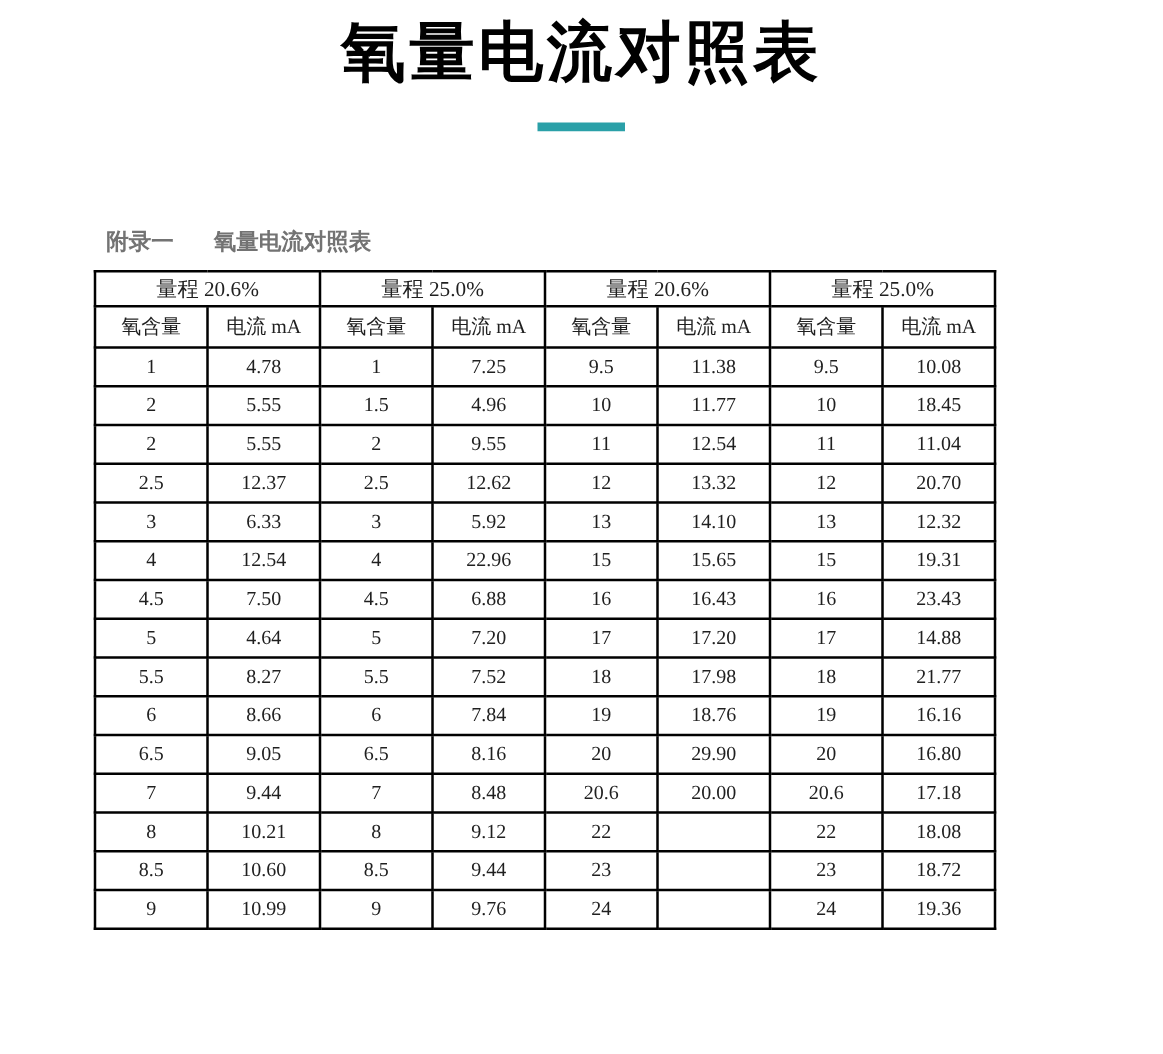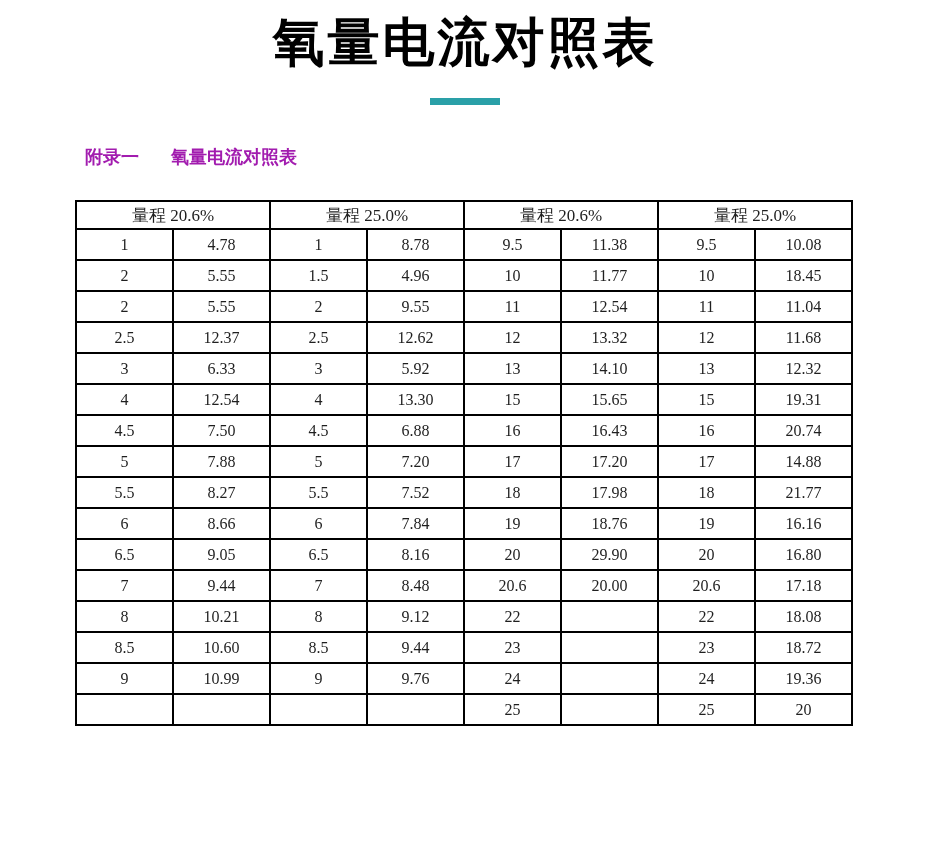--- a/index.html
+++ b/index.html
@@ -23,33 +23,33 @@
     line-height: 1.1;
     font-family: "Liberation Sans", sans-serif;
   }
   .title-divider {
     width: 70px;
     height: 7px;
     margin: 27px auto 0 auto;
     background: #2aa0a8;
   }
   .appendix {
-    margin: 40px 0 0 85px;
+    margin: 76px 0 0 85px;
     font-size: 18px;
     font-weight: bold;
-    color: #a21caf;
+    color: #737373;
     font-family: "Liberation Sans", sans-serif;
   }
   .appendix-gap {
     display: inline-block;
     width: 32px;
   }
   table.data-table {
-    margin: 31px 0 0 75px;
-    width: 778px;
+    margin: 11px 0 0 75px;
+    width: 722px;
     border-collapse: collapse;
     table-layout: fixed;
     font-family: "Liberation Serif", "DejaVu Serif", serif;
     color: #1f1f1f;
     padding-left: 37px;
   }
   table.data-table th,
   table.data-table td {
     border: 2px solid #000000;
     text-align: center;
@@ -84,27 +84,37 @@
 </div>
 
 <table class="data-table">
   <thead>
     <tr class="range-row">
       <th colspan="2">量程 20.6%</th>
       <th colspan="2">量程 25.0%</th>
       <th colspan="2">量程 20.6%</th>
       <th colspan="2">量程 25.0%</th>
     </tr>
+    <tr class="col-header-row">
+      <th>氧含量</th>
+      <th>电流 mA</th>
+      <th>氧含量</th>
+      <th>电流 mA</th>
+      <th>氧含量</th>
+      <th>电流 mA</th>
+      <th>氧含量</th>
+      <th>电流 mA</th>
+    </tr>
   </thead>
   <tbody>
       <tr>
         <td>1</td>
         <td>4.78</td>
         <td>1</td>
-        <td>8.78</td>
+        <td>7.25</td>
         <td>9.5</td>
         <td>11.38</td>
         <td>9.5</td>
         <td>10.08</td>
       </tr>
       <tr>
         <td>2</td>
         <td>5.55</td>
         <td>1.5</td>
         <td>4.96</td>
@@ -124,55 +134,55 @@
         <td>11.04</td>
       </tr>
       <tr>
         <td>2.5</td>
         <td>12.37</td>
         <td>2.5</td>
         <td>12.62</td>
         <td>12</td>
         <td>13.32</td>
         <td>12</td>
-        <td>11.68</td>
+        <td>20.70</td>
       </tr>
       <tr>
         <td>3</td>
         <td>6.33</td>
         <td>3</td>
         <td>5.92</td>
         <td>13</td>
         <td>14.10</td>
         <td>13</td>
         <td>12.32</td>
       </tr>
       <tr>
         <td>4</td>
         <td>12.54</td>
         <td>4</td>
-        <td>13.30</td>
+        <td>22.96</td>
         <td>15</td>
         <td>15.65</td>
         <td>15</td>
         <td>19.31</td>
       </tr>
       <tr>
         <td>4.5</td>
         <td>7.50</td>
         <td>4.5</td>
         <td>6.88</td>
         <td>16</td>
         <td>16.43</td>
         <td>16</td>
-        <td>20.74</td>
+        <td>23.43</td>
       </tr>
       <tr>
         <td>5</td>
-        <td>7.88</td>
+        <td>4.64</td>
         <td>5</td>
         <td>7.20</td>
         <td>17</td>
         <td>17.20</td>
         <td>17</td>
         <td>14.88</td>
       </tr>
       <tr>
         <td>5.5</td>
         <td>8.27</td>
@@ -236,24 +246,14 @@
       <tr>
         <td>9</td>
         <td>10.99</td>
         <td>9</td>
         <td>9.76</td>
         <td>24</td>
         <td></td>
         <td>24</td>
         <td>19.36</td>
       </tr>
-      <tr>
-        <td></td>
-        <td></td>
-        <td></td>
-        <td></td>
-        <td>25</td>
-        <td></td>
-        <td>25</td>
-        <td>20</td>
-      </tr>
     </tbody>
 </table>
 
 </body></html>

